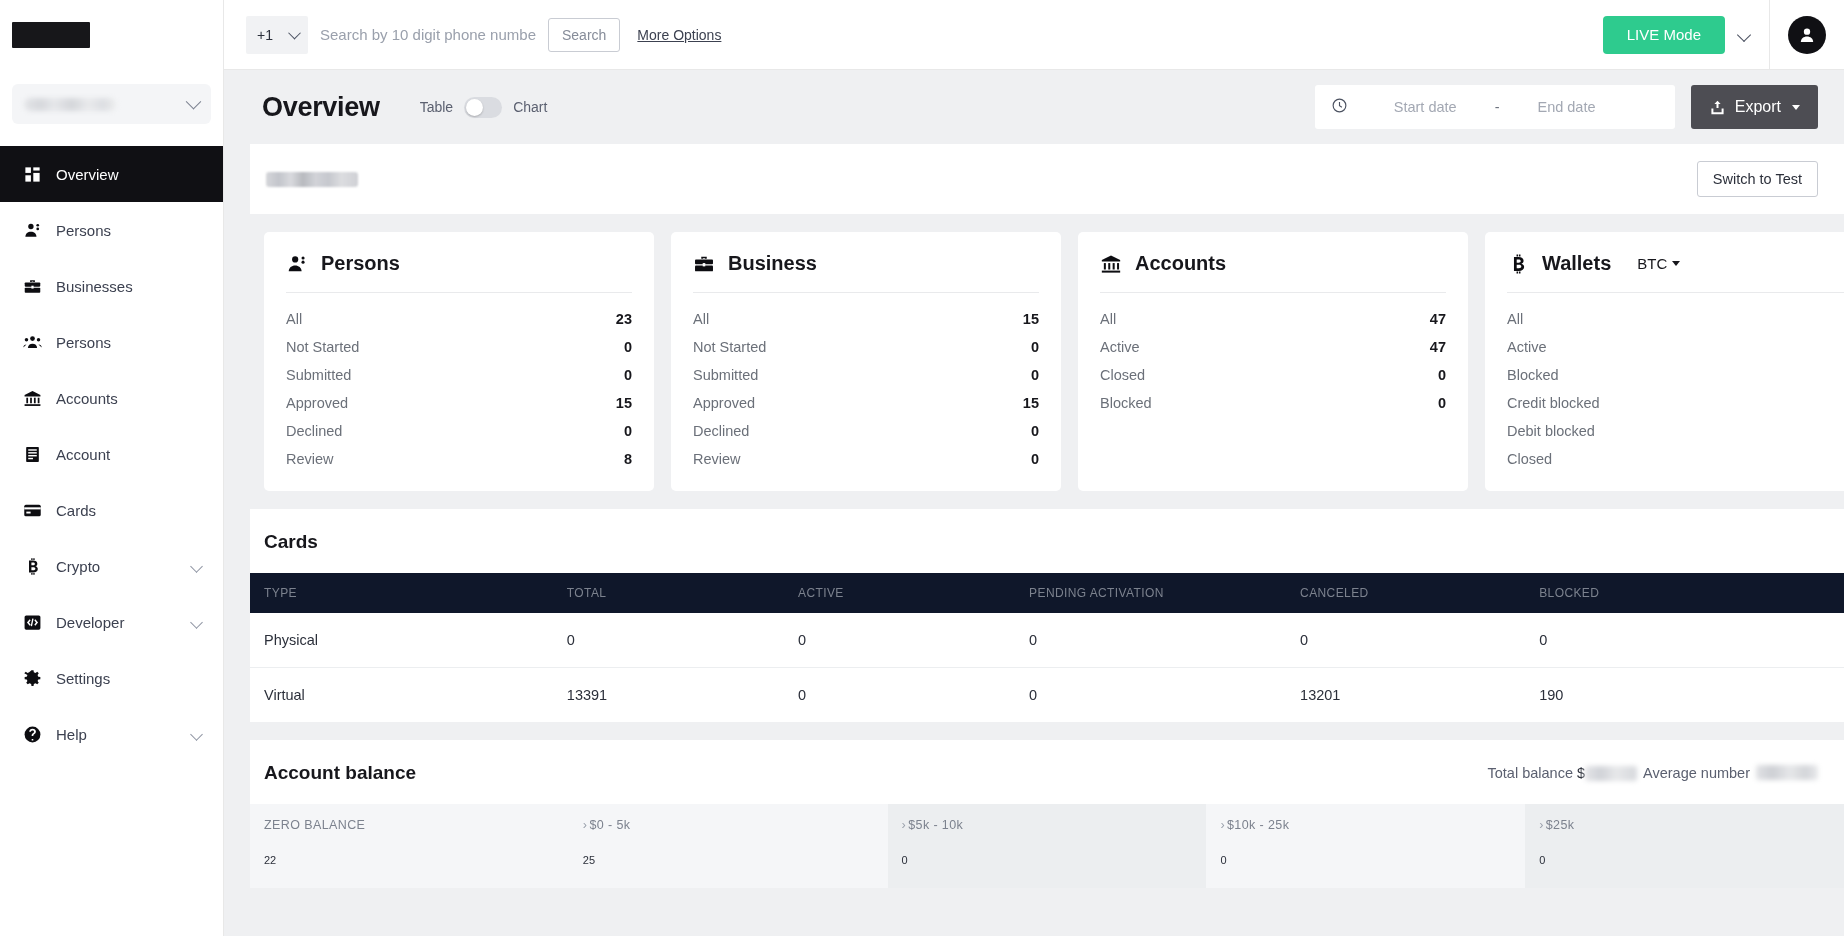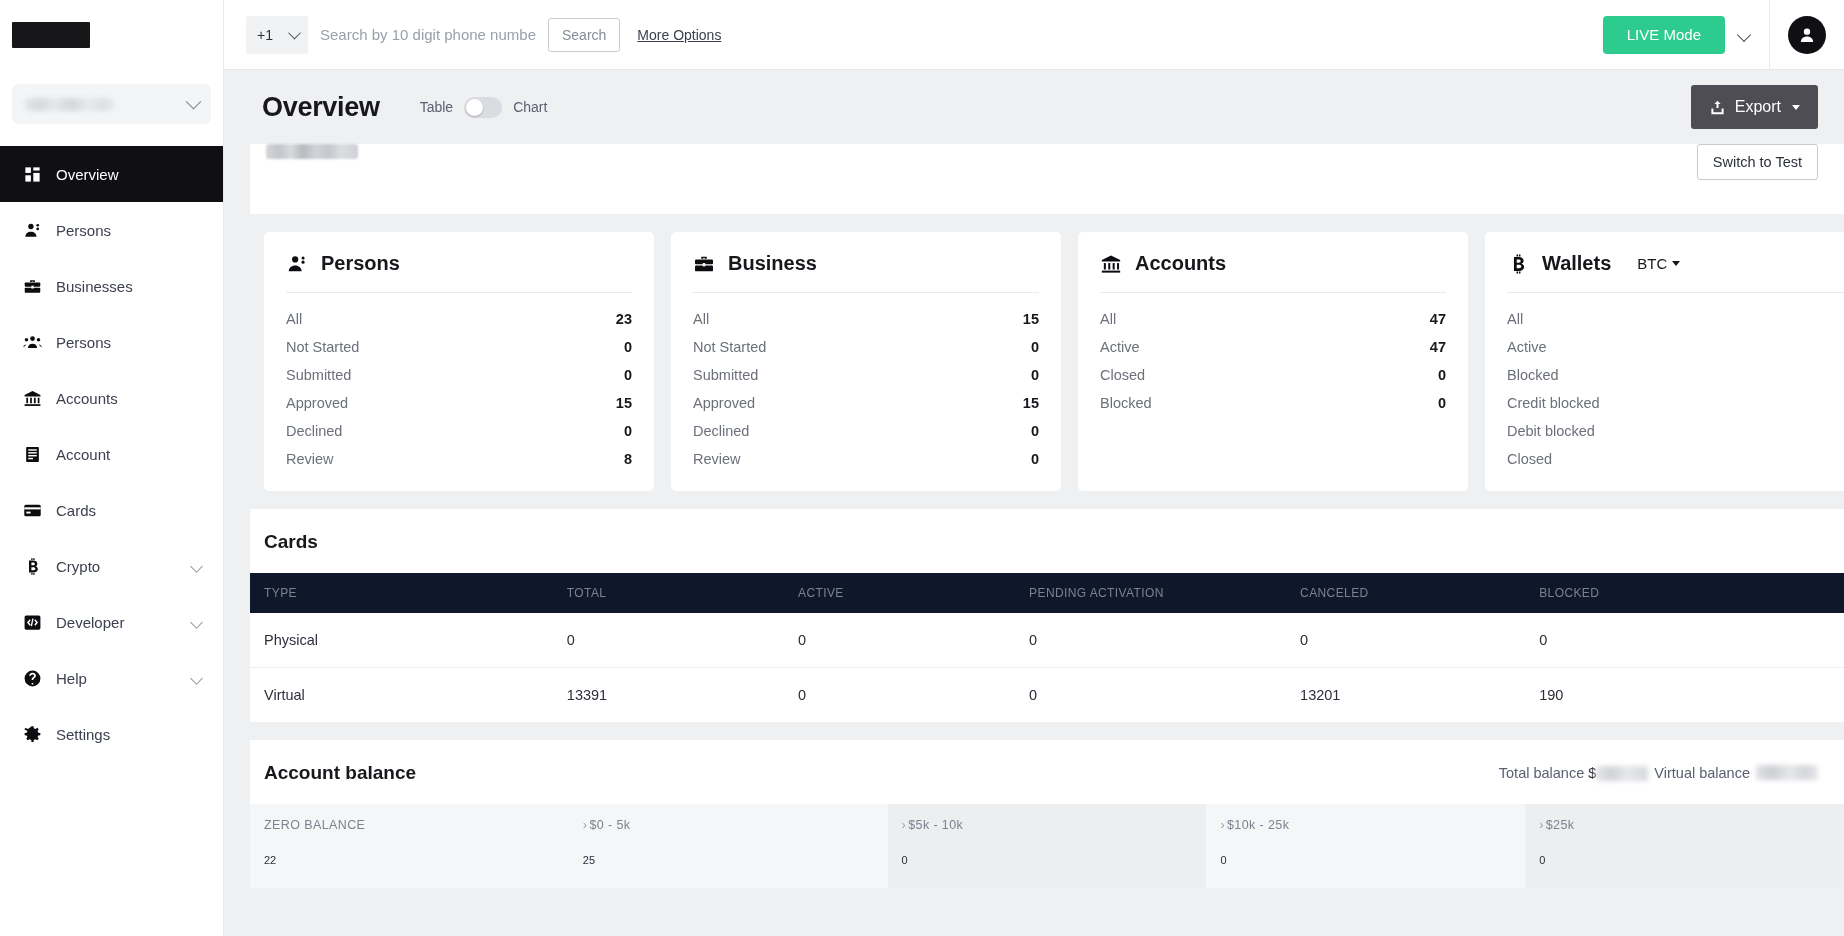--- a/index.html
+++ b/index.html
@@ -118,21 +118,21 @@
   .export-btn {
     height: 44px; margin-left: 16px; padding: 0 18px; background: #4d4d53; color: #fff;
     border: none; border-radius: 3px; font-size: 16px; cursor: pointer;
     display: flex; align-items: center; gap: 9px; font-family: "Liberation Sans", sans-serif;
   }
   .export-btn svg { width: 17px; height: 17px; fill: #ffffff; }
   .caret-dn { width: 0; height: 0; border-left: 4.5px solid transparent; border-right: 4.5px solid transparent;
               border-top: 5px solid #ffffff; margin-left: 2px; }
   .org-bar {
     background: #ffffff; margin-left: 26px; height: 70px;
-    display: flex; padding: 0 26px 0 16px;
+    display: flex; align-items: center; padding: 0 26px 0 16px;
   }
   .org-bar-name {
     width: 92px; height: 15px; border-radius: 3px; margin-left: 0;
     background: linear-gradient(90deg,#d5d6da 0%,#c3c5cb 14%,#d9dade 27%,#b8babf 40%,#d2d3d8 54%,#c6c8ce 68%,#dcdde0 82%,#cfd0d5 100%);
     filter: blur(0.8px);
   }
   .switch-test {
     margin-left: auto; height: 36px; padding: 0 15px; background: #ffffff;
     border: 1px solid #c9ccd3; border-radius: 3px; font-size: 14.5px; color: #2b2f3a;
     cursor: pointer; font-family: "Liberation Sans", sans-serif;
@@ -306,36 +306,36 @@
               <path d="M8.4 8 5 12l3.4 4 1.3-1.3L7.6 12l2.1-2.7zM15.6 8l3.4 4-3.4 4-1.3-1.3 2.1-2.7-2.1-2.7zM13.4 7.2l-2 9.6-1.7-.35 2-9.6z" fill="#fff"></path>
             </svg>
           </span>
         <span class="nav-label">Developer</span>
         <span class="nav-chev"></span>
       </div>
 
       <div class="nav-item">
         <span class="ico">
             <svg viewBox="0 0 24 24">
+              <path d="M12 8.2a3.8 3.8 0 1 0 0 7.6 3.8 3.8 0 0 0 0-7.6zm0 5.6a1.8 1.8 0 1 1 0-3.6 1.8 1.8 0 0 1 0 3.6z"></path>
+              <path d="M10.7 1.6h2.6l.4 2.6 2.1.9 2.2-1.5 1.9 1.9-1.5 2.2.9 2.1 2.6.4v2.6l-2.6.4-.9 2.1 1.5 2.2-1.9 1.9-2.2-1.5-2.1.9-.4 2.6h-2.6l-.4-2.6-2.1-.9-2.2 1.5-1.9-1.9 1.5-2.2-.9-2.1-2.6-.4v-2.6l2.6-.4.9-2.1L1.6 5.5l1.9-1.9 2.2 1.5 2.1-.9z"></path>
+            </svg>
+          </span>
+        <span class="nav-label">Settings</span>
+      </div>
+
+      <div class="nav-item">
+        <span class="ico">
+            <svg viewBox="0 0 24 24">
               <circle cx="12" cy="12" r="10"></circle>
               <path d="M11 17.6h2v2h-2zM12 4.8c-2.3 0-4 1.5-4.2 3.8h2.2c.1-1.1.9-1.8 2-1.8 1.1 0 1.9.6 1.9 1.6 0 .8-.4 1.3-1.4 2-1.2.8-1.6 1.6-1.6 3v.6h2.2v-.4c0-1 .3-1.4 1.4-2.2 1.2-.8 1.8-1.7 1.8-3.1 0-2.1-1.7-3.5-4.3-3.5z" fill="#fff"></path>
             </svg>
           </span>
         <span class="nav-label">Help</span>
         <span class="nav-chev"></span>
-      </div>
-
-      <div class="nav-item">
-        <span class="ico">
-            <svg viewBox="0 0 24 24">
-              <path d="M12 8.2a3.8 3.8 0 1 0 0 7.6 3.8 3.8 0 0 0 0-7.6zm0 5.6a1.8 1.8 0 1 1 0-3.6 1.8 1.8 0 0 1 0 3.6z"></path>
-              <path d="M10.7 1.6h2.6l.4 2.6 2.1.9 2.2-1.5 1.9 1.9-1.5 2.2.9 2.1 2.6.4v2.6l-2.6.4-.9 2.1 1.5 2.2-1.9 1.9-2.2-1.5-2.1.9-.4 2.6h-2.6l-.4-2.6-2.1-.9-2.2 1.5-1.9-1.9 1.5-2.2-.9-2.1-2.6-.4v-2.6l2.6-.4.9-2.1L1.6 5.5l1.9-1.9 2.2 1.5 2.1-.9z"></path>
-            </svg>
-          </span>
-        <span class="nav-label">Settings</span>
       </div>
 
     </nav>
   </aside>
 
   <div class="main">
 
     <header class="topbar">
       <div class="cc-select">
         <span class="cc-code">+1</span>
@@ -364,20 +364,31 @@
         <div class="page-title">Overview</div>
         <div class="toggle-wrap">
           <span class="toggle-lbl">Table</span>
           <span class="switch">
               <span class="knob"></span>
             </span>
           <span class="toggle-lbl">Chart</span>
         </div>
 
         <div class="head-right">
+          <div class="daterange">
+            <span class="clock-ico">
+              <svg viewBox="0 0 24 24">
+                  <circle cx="12" cy="12" r="9"></circle>
+                  <path d="M12 7v5.4l3.4 2"></path>
+                </svg>
+            </span>
+            <span class="dt start">Start date</span>
+            <span class="dt dash">-</span>
+            <span class="dt">End date</span>
+          </div>
           <button class="export-btn">
             <svg viewBox="0 0 24 24">
                 <path d="M12 2.6 16.4 7h-3v5.6h-2.8V7h-3z"></path>
                 <path d="M3.4 13.4h2.8v5.2h11.6v-5.2h2.8v8H3.4z"></path>
               </svg>
             <span>Export</span>
             <span class="caret-dn"></span>
           </button>
         </div>
       </div>
@@ -567,21 +578,21 @@
         </table>
       </div>
 
       <div class="balance-block">
         <div class="balance-head">
           <div class="block-title" style="padding:0 0 0 0">Account balance</div>
           <div class="balance-right">
             <span class="bal-lbl">
               <span>Total balance</span><span class="bal-dollar">$</span><span class="bal-blur-1"></span>
             </span>
-            <span class="bal-lbl">Virtual balance</span>
+            <span class="bal-lbl">Average number</span>
             <span class="bal-blur-2"></span>
           </div>
         </div>
         <div class="bal-cols">
           <div class="bal-col plain">
             <div class="bal-k">ZERO BALANCE</div>
             <div class="bal-v">22</div>
           </div>
           <div class="bal-col plain">
             <div class="bal-k"><span class="chev-mini">›</span><span>$0 - 5k</span></div>

